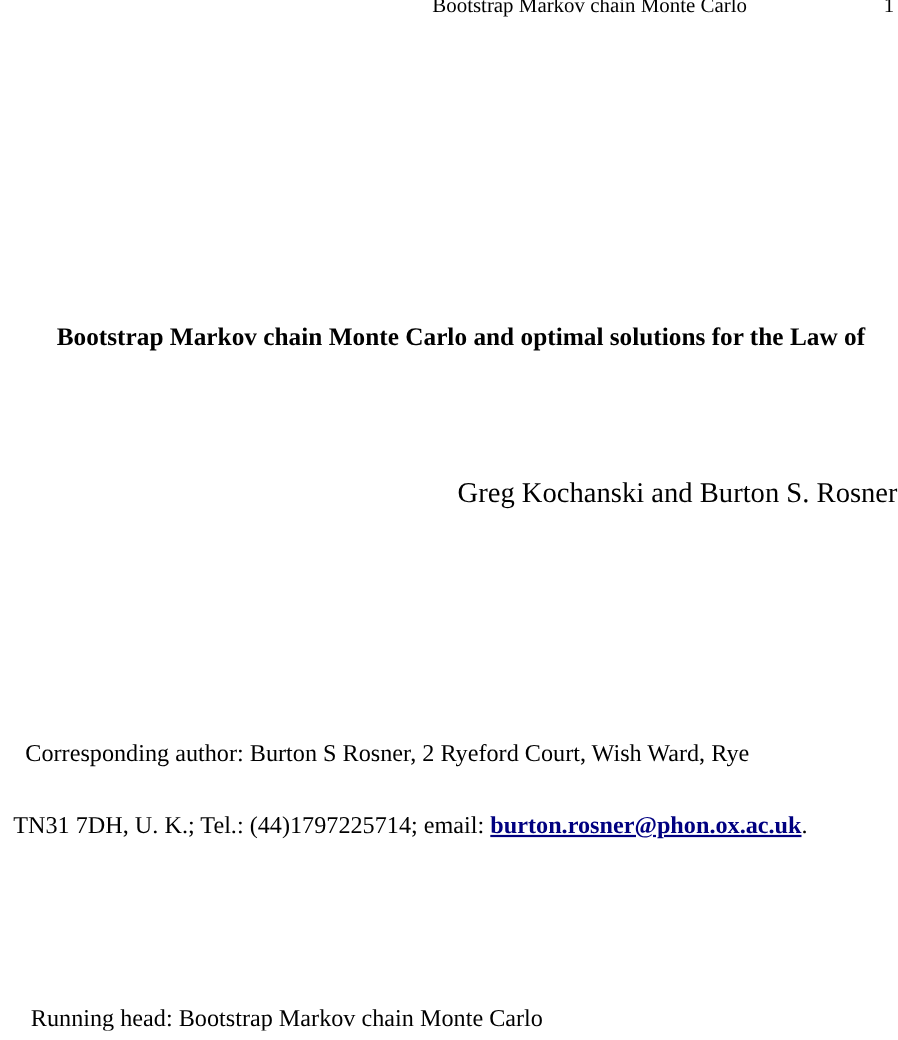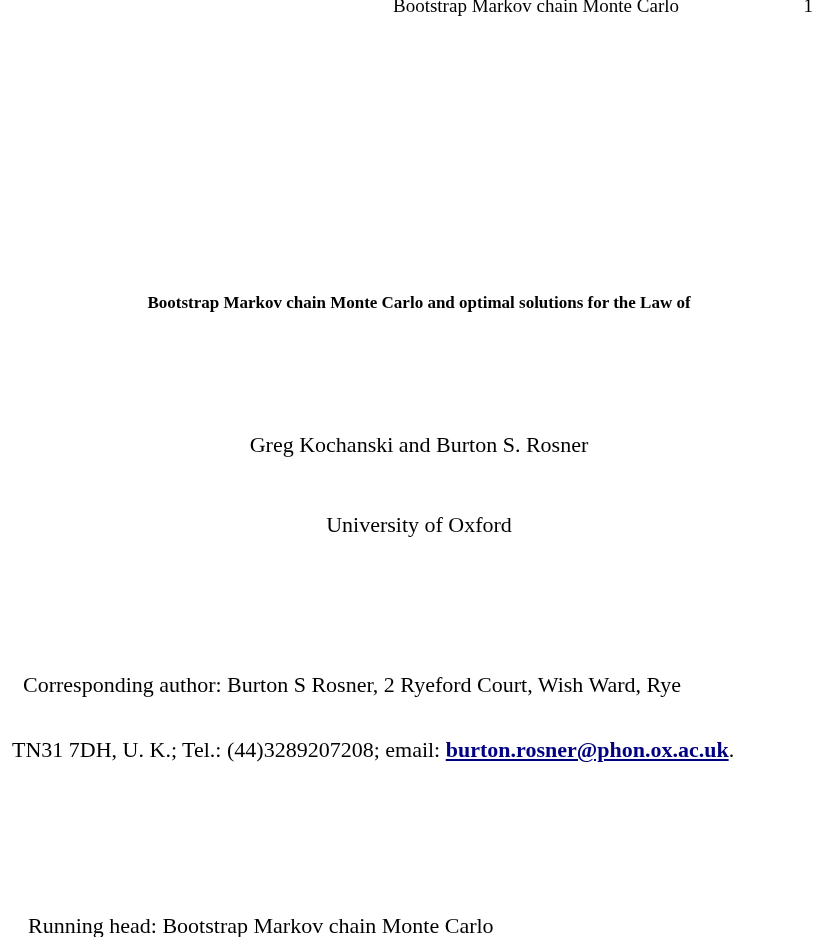--- a/index.html
+++ b/index.html
@@ -8,33 +8,33 @@
     width: 816px;
     height: 937px;
     background: #ffffff;
     font-family: "Liberation Serif", "DejaVu Serif", serif;
     color: #000000;
     overflow: hidden;
   }
   .abs { position: absolute; white-space: nowrap; }
   .header-text { font-size: 19px; line-height: 1.2; }
   .title-line {
-    font-size: 17px;
+    font-size: 23px;
     font-weight: bold;
     line-height: 1.2;
     left: 22px;
     width: 794px;
     text-align: center;
   }
   .center-line {
-    font-size: 22px;
+    font-size: 26px;
     line-height: 1.2;
     left: 22px;
     width: 794px;
-    text-align: center;
+    text-align: right;
   }
   .body-line { font-size: 22px; line-height: 1.2; }
   .email-link {
     color: #000080;
     font-weight: bold;
     text-decoration: underline;
     cursor: pointer;
     margin-top: 48px;
   }
 </style>
@@ -45,23 +45,22 @@
 
   <div class="abs header-text" style="left:393px; top:-5px;">Bootstrap Markov chain Monte Carlo</div>
 
   <div class="abs header-text" style="right:3px; top:-5px;">1</div>
 
   <div class="abs title-line" style="top:293px;">Bootstrap Markov chain Monte Carlo and optimal solutions for the Law of</div>
 
 
   <div class="abs center-line" style="top:432px;">Greg Kochanski and Burton S. Rosner</div>
 
-  <div class="abs center-line" style="top:512px;">University of Oxford</div>
 
   <div class="abs body-line" style="left:0px; top:672px;margin-left:23px;">Corresponding author: Burton S Rosner, 2 Ryeford Court, Wish Ward, Rye</div>
 
   <div class="abs body-line" style="left:12px; top:737px;">
-    <span>TN31 7DH, U. K.; Tel.: (44)3289207208; email: </span><a class="email-link">burton.rosner@phon.ox.ac.uk</a><span>.</span>
+    <span>TN31 7DH, U. K.; Tel.: (44)1797225714; email: </span><a class="email-link">burton.rosner@phon.ox.ac.uk</a><span>.</span>
   </div>
 
   <div class="abs body-line" style="left:1px; top:913px;padding-left:27px;">Running head: Bootstrap Markov chain Monte Carlo</div>
 
 </div>
 
 </body></html>

